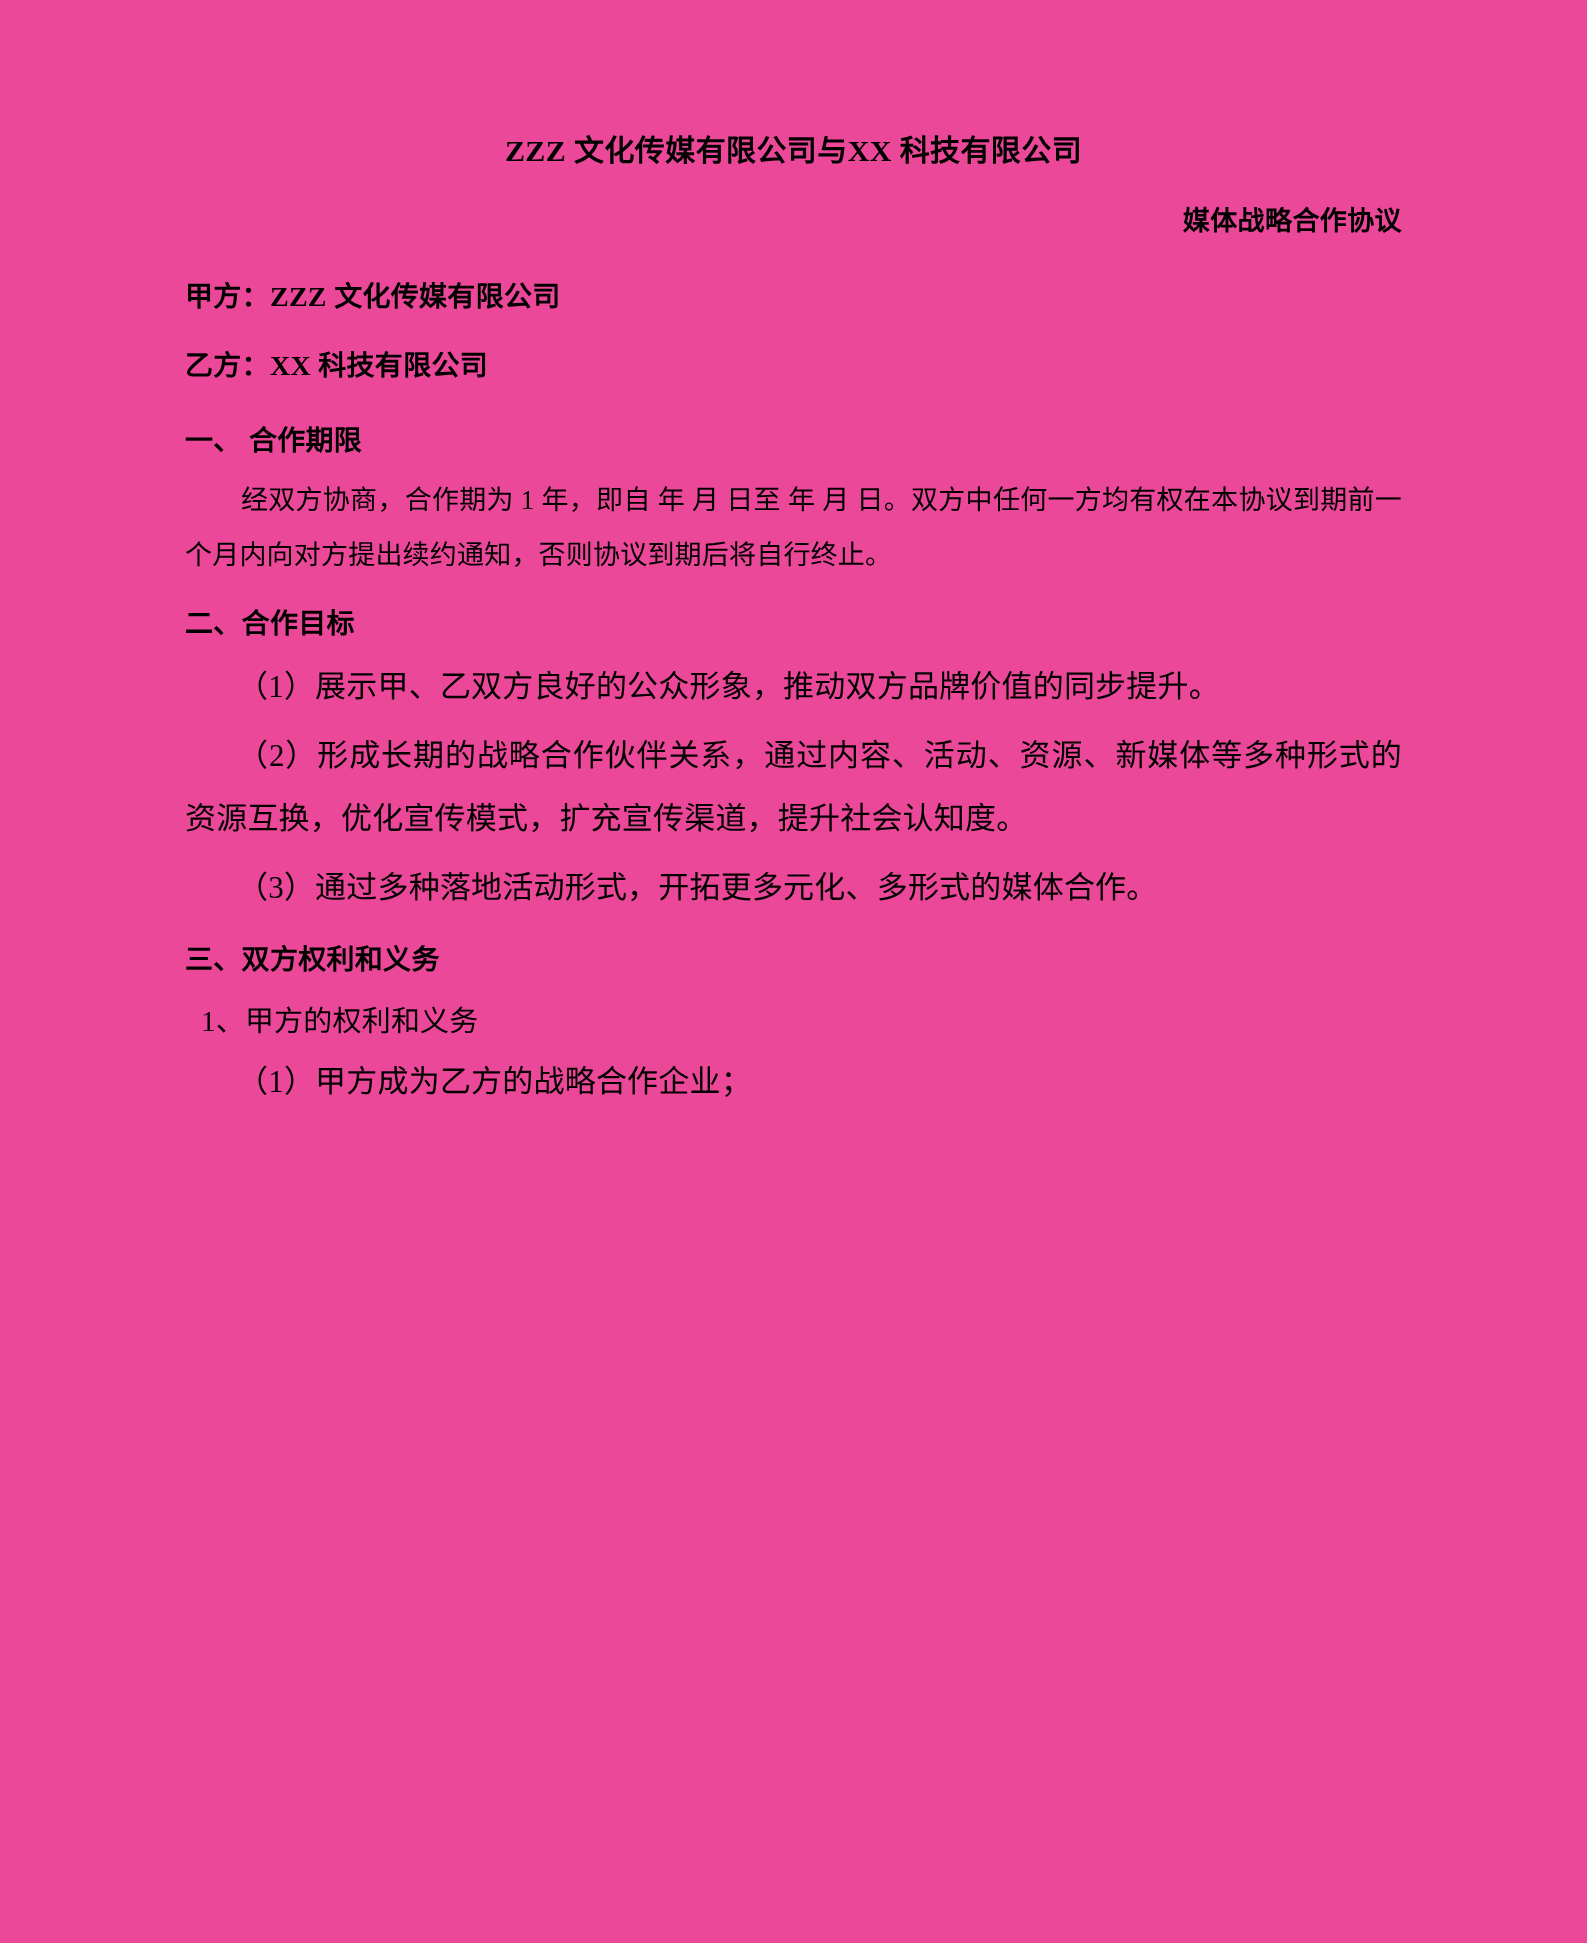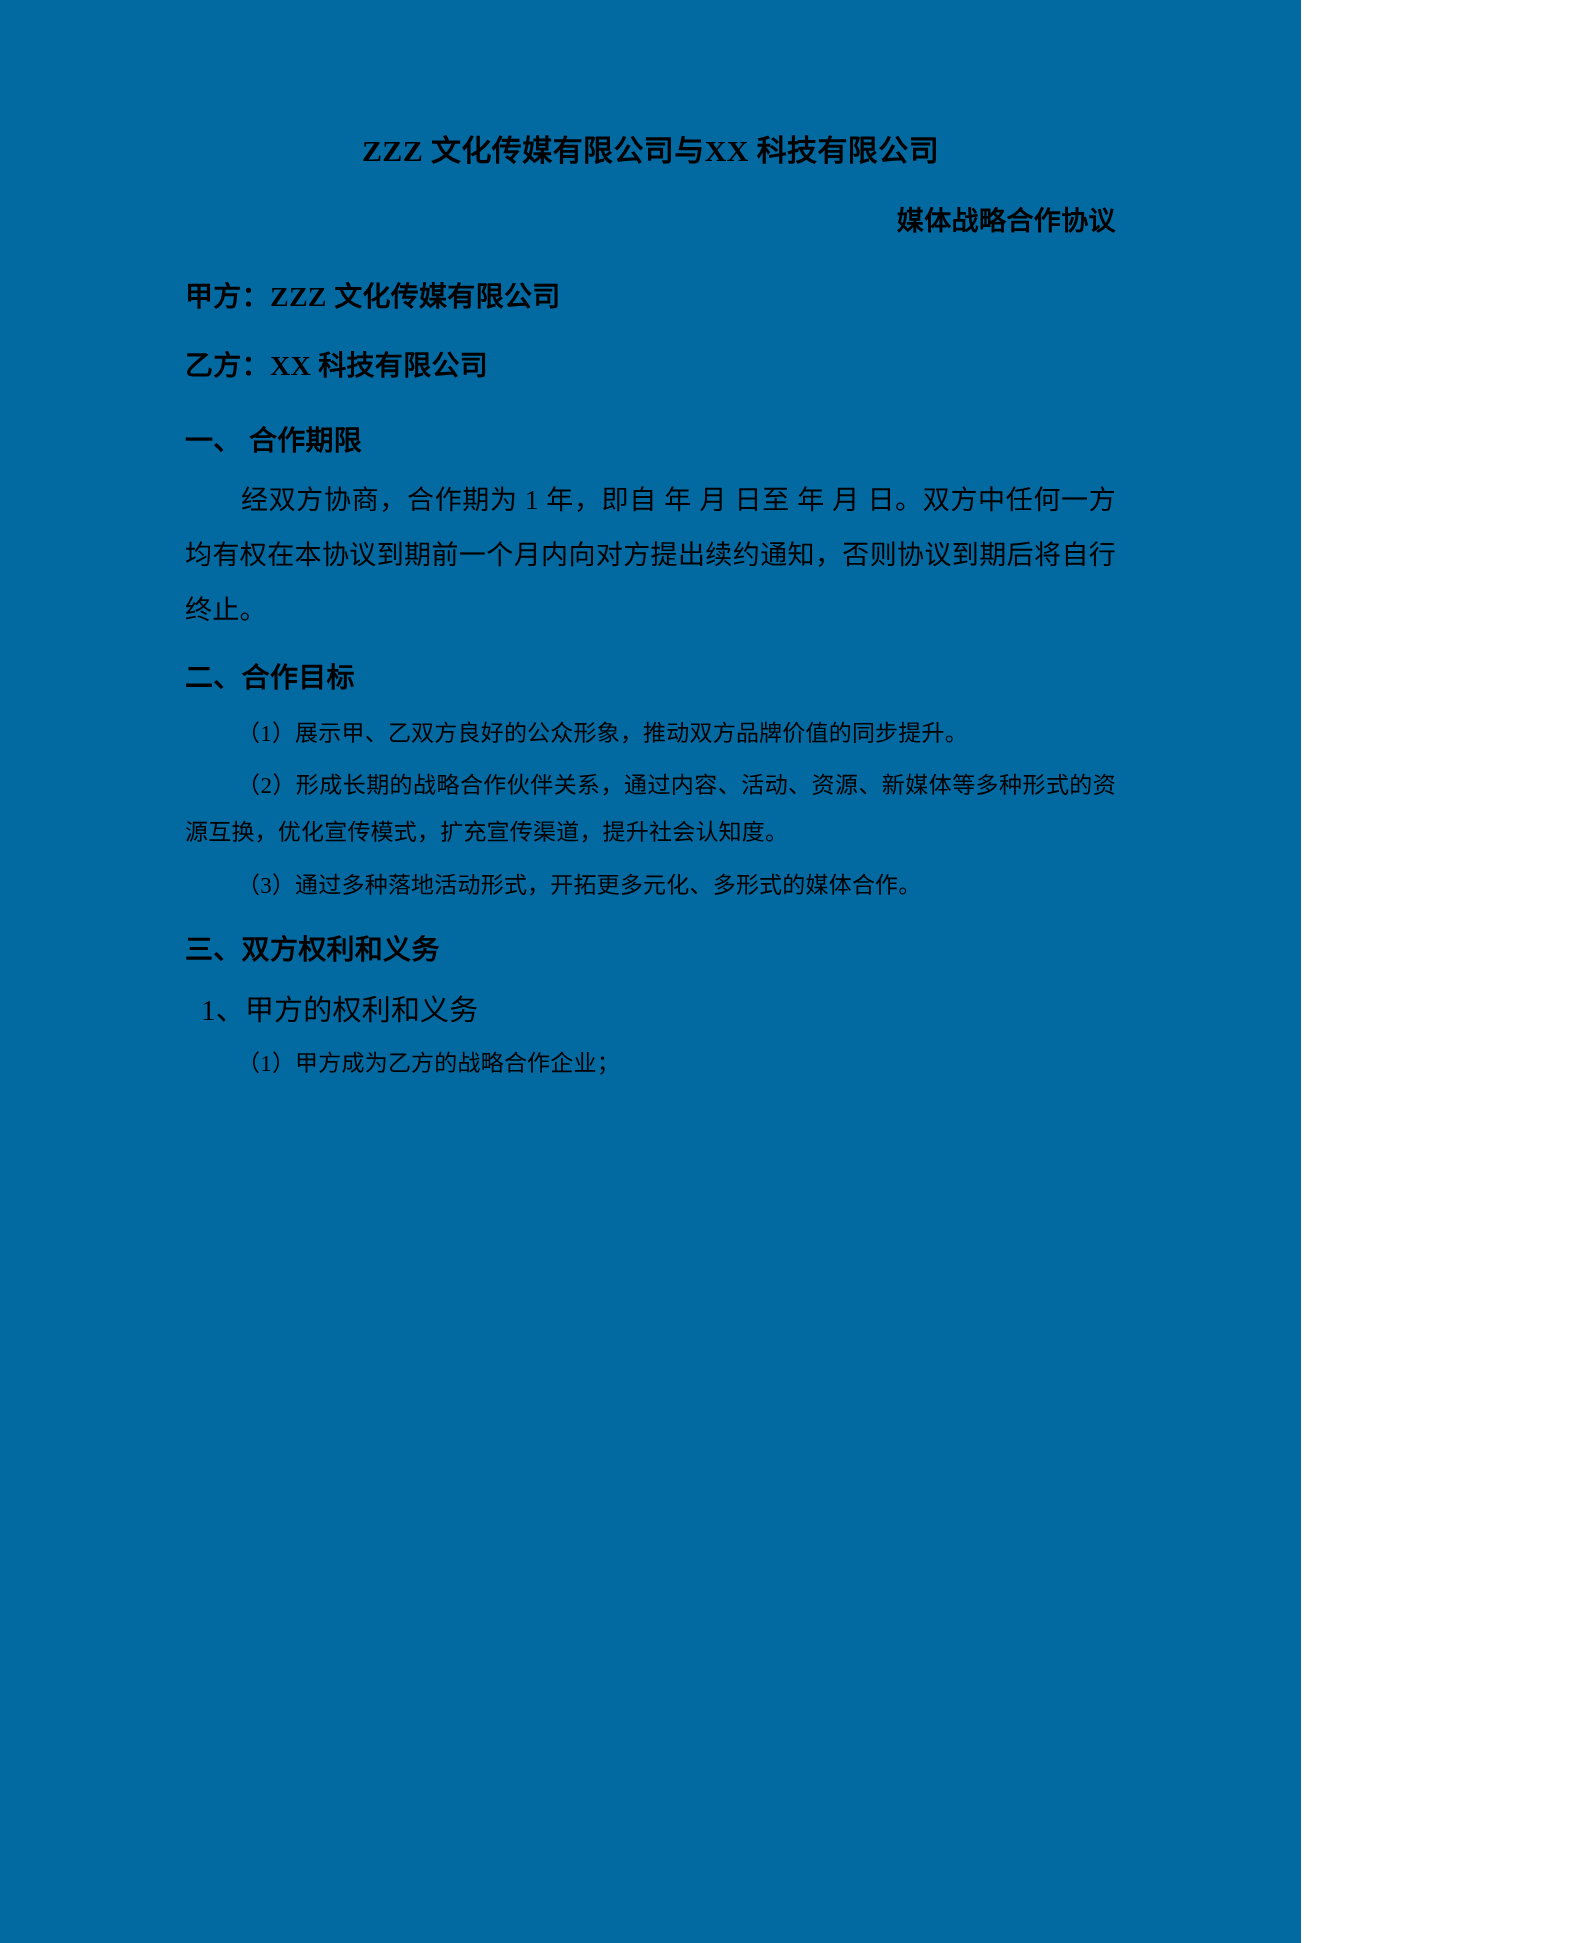--- a/index.html
+++ b/index.html
@@ -10,25 +10,25 @@
   }
   body {
     width: 1587px;
     min-height: 1943px;
     font-family: "Liberation Serif", "DejaVu Serif", serif;
     color: #000000;
     -webkit-font-smoothing: antialiased;
   }
   .page {
     position: relative;
-    width: 1301px;
+    width: 1587px;
     min-height: 1943px;
     box-sizing: border-box;
     padding: 128px 185px 0 185px;
-    background: #0369a1;
+    background: #ec4899;
   }
   .doc-title {
     text-align: center;
     font-weight: bold;
     font-size: 30px;
     line-height: 1.55;
     letter-spacing: 0.4px;
     margin: 0 0 26px 0;
   }
   .doc-subtitle {
@@ -63,21 +63,21 @@
     letter-spacing: 0.3px;
   }
   .sub-heading {
     font-size: 29px;
     line-height: 1.95;
     margin: 6px 0 2px 0;
     text-indent: 16px;
     letter-spacing: 0.2px;
   }
   .list-item {
-    font-size: 23px;
+    font-size: 31px;
     line-height: 2.03;
     margin: 0 0 6px 0;
     text-indent: 52px;
     text-align: justify;
     text-justify: inter-ideograph;
     letter-spacing: 0.2px;
   }
 </style>
 </head>
 <body>

